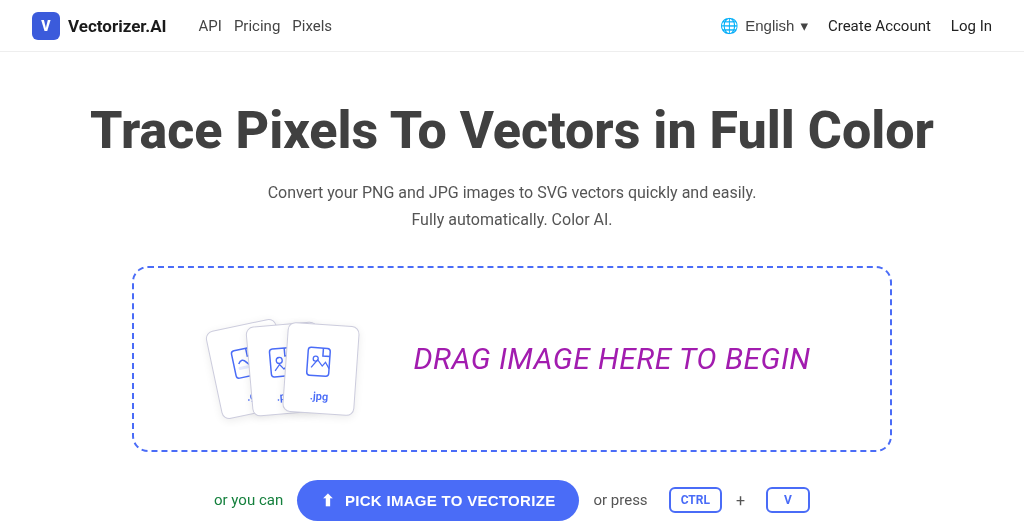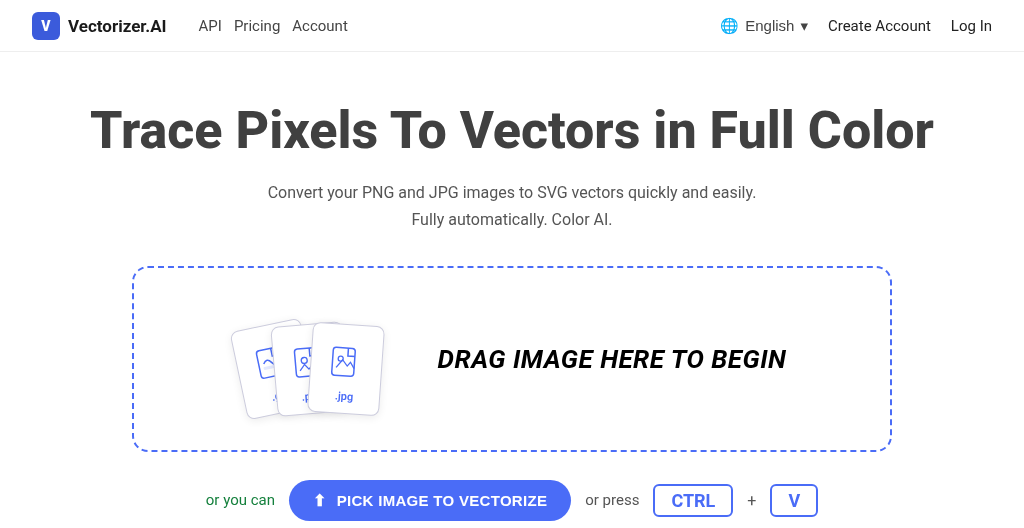--- a/index.html
+++ b/index.html
@@ -48,59 +48,59 @@
       justify-content: flex-end; padding-bottom: 10px; font-size: 11px; color: #4a6cf7;
       font-weight: 600; box-shadow: 0 2px 8px rgba(0,0,0,0.08); position: absolute;
     }
     .file-card-1 { left: 0px; transform: rotate(-12deg); z-index: 1; }
     .file-card-2 { left: 36px; transform: rotate(-5deg); z-index: 2; }
     .file-card-3 { left: 72px; transform: rotate(4deg); z-index: 3; }
     .file-icon {
       width: 38px; height: 38px; margin-bottom: 6px;
     }
     .drag-text {
-      font-size: 26px; font-weight: 700; color: #000000;
+      font-size: 30px; font-weight: 400; color: #a21caf;
       font-style: italic; letter-spacing: 0.5px;
     }
 
     
     .pick-row {
       display: flex; align-items: center; justify-content: center; gap: 14px;
       margin-top: 28px; padding-bottom: 20px;
     }
     .pick-label { font-size: 15px; color: #15803d; }
     .pick-btn {
       display: flex; align-items: center; gap: 10px; background: #4a6cf7; color: #fff;
       border: none; border-radius: 24px; padding: 11px 24px; font-size: 15px;
       font-weight: 700; cursor: pointer; letter-spacing: 0.3px;
     }
     .upload-icon { font-size: 16px; }
     .or-press { font-size: 15px; color: #555; }
     .kbd {
       display: inline-flex; align-items: center; justify-content: center;
       border: 2px solid #4a6cf7; border-radius: 6px; color: #4a6cf7;
-      font-size: 18px; font-weight: 700; padding: 4px 16px; min-width: 44px;
+      font-size: 12px; font-weight: 700; padding: 4px 10px; min-width: 44px; margin-left: 7px;
     }
     .plus-sign { font-size: 16px; color: #555; font-weight: 400; }
   </style>
 </head>
 <body>
 
 <nav class="navbar">
   <div class="navbar-left">
     <a class="logo" href="#">
       <div class="logo-icon">
         <span>V</span>
       </div>
       <span>Vectorizer.AI</span>
     </a>
     <div class="nav-links">
       <a class="nav-link" href="#">API</a>
       <a class="nav-link" href="#">Pricing</a>
-      <a class="nav-link" href="#">Account</a>
+      <a class="nav-link" href="#">Pixels</a>
     </div>
   </div>
   <div class="navbar-right">
     <button class="lang-btn">
       <span class="globe-icon">🌐</span>
       <span>English</span>
       <span>▾</span>
     </button>
     <a class="create-account-link" href="#">Create Account</a>
     <a class="login-link" href="#">Log In</a>

